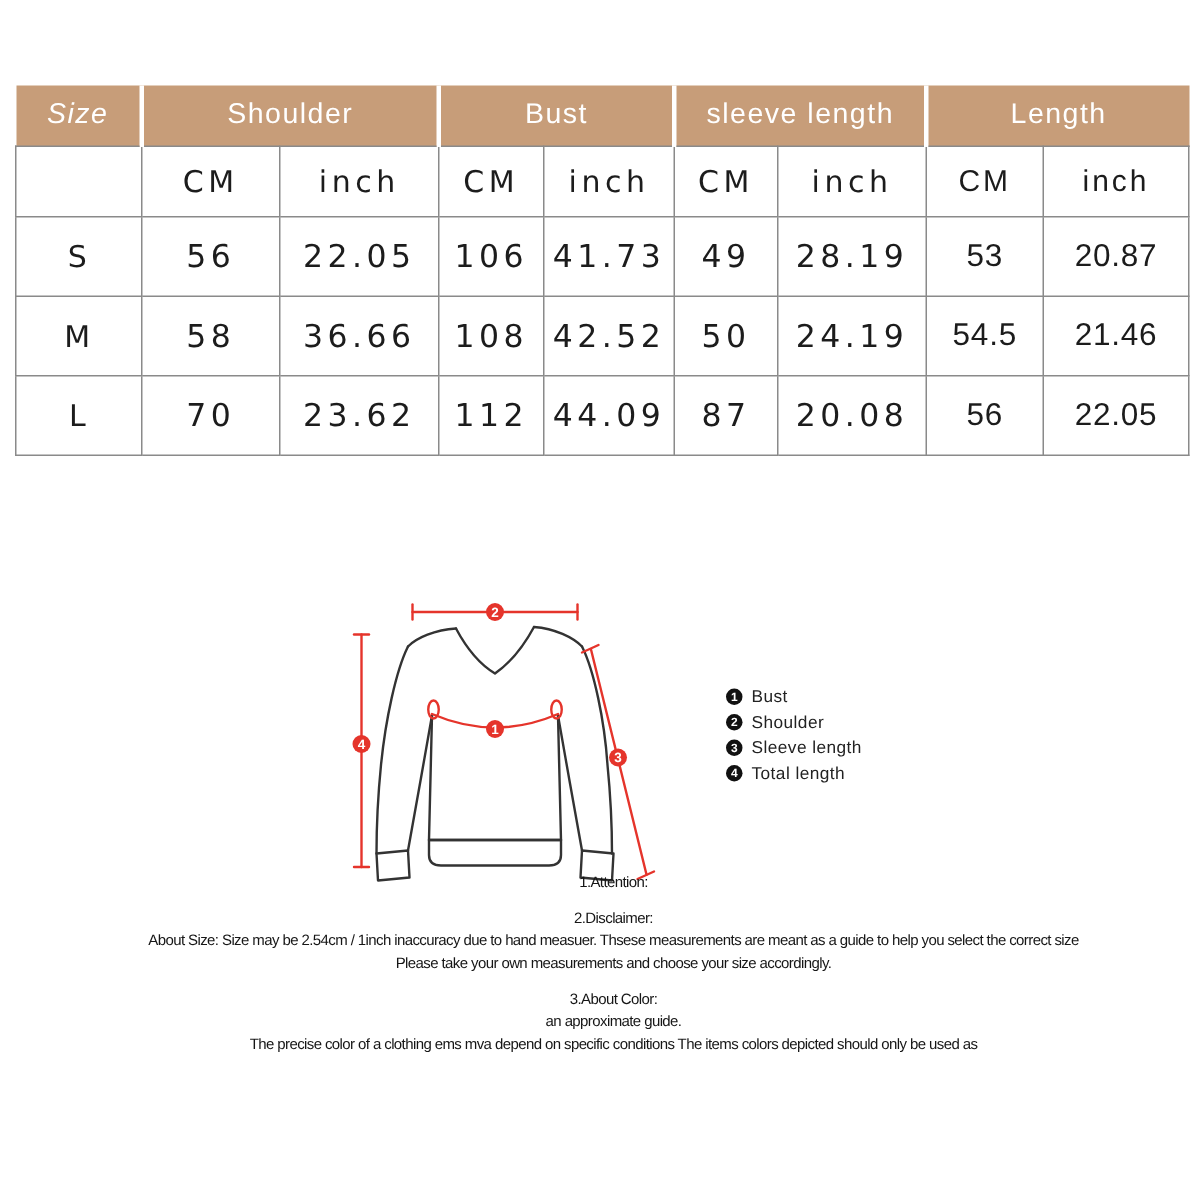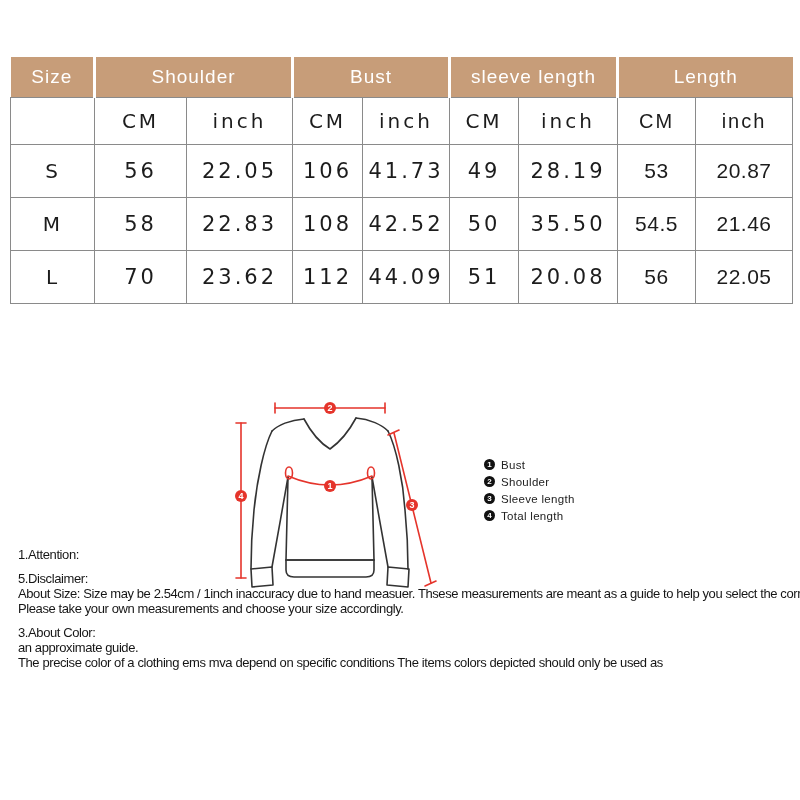--- a/index.html
+++ b/index.html
@@ -8,21 +8,21 @@
     background:#ffffff;font-family:"Liberation Sans",sans-serif;color:#1f1f1f;
   }
   
   .size-table-wrap{position:absolute;left:10px;top:57px;width:782px;}
   table.size-table{border-collapse:collapse;table-layout:fixed;width:782px;}
   table.size-table th{
     background:#c79d79;color:#ffffff;font-weight:normal;font-size:19px;
     letter-spacing:1px;border:none;border-left:3px solid #ffffff;border-right:3px solid #ffffff;
     height:38px;text-align:center;vertical-align:middle;
   }
-  table.size-table th:first-child{border-left:none;}
+  table.size-table th:first-child{border-left:none;font-style:italic;}
   table.size-table th:last-child{border-right:none;}
   table.size-table td{
     border:1px solid #8a8a8a;text-align:center;vertical-align:middle;
     font-family:"DejaVu Sans",sans-serif;color:#1c1c1c;background:#ffffff;
   }
   tr.unit-row td{height:44px;font-size:20px;letter-spacing:3px;}
   tr.data-row td{height:50px;font-size:21px;letter-spacing:3px;}
   tr.data-row td.size-cell{font-size:20px;letter-spacing:2px;}
   tr.data-row td.tight, tr.unit-row td.tight{
     font-family:"Liberation Sans",sans-serif;letter-spacing:0.5px;font-size:21px;
@@ -32,22 +32,22 @@
   .diagram-svg{position:absolute;left:200px;top:395px;}
   .legend{position:absolute;left:484px;top:456px;}
   .legend-row{display:flex;align-items:center;height:17px;}
   .legend-num{
     width:11px;height:11px;border-radius:50%;background:#111111;color:#ffffff;
     font-size:8px;font-weight:bold;display:inline-flex;align-items:center;justify-content:center;
     margin-right:6px;flex:0 0 auto;
   }
   .legend-label{font-size:11.5px;color:#222222;letter-spacing:0.3px;}
   
-  .notes{position:absolute;left:18px;top:547px;width:782px;
-    font-size:13px;line-height:15px;letter-spacing:-0.4px;color:#161616;white-space:nowrap;}
+  .notes{position:absolute;left:18px;top:581px;width:782px;
+    font-size:10px;line-height:15px;letter-spacing:-0.4px;color:#161616;white-space:nowrap;text-align:center;}
   .notes .para-gap{margin-top:9px;}
 </style>
 </head>
 <body>
 
 <div class="size-table-wrap">
   <table class="size-table">
     <colgroup>
       <col style="width:84px">
         <col style="width:92px">
@@ -85,35 +85,35 @@
       <td>106</td>
       <td>41.73</td>
       <td>49</td>
       <td>28.19</td>
       <td class="tight">53</td>
       <td class="tight">20.87</td>
     </tr>
     <tr class="data-row">
       <td class="size-cell">M</td>
       <td>58</td>
-      <td>22.83</td>
+      <td>36.66</td>
       <td>108</td>
       <td>42.52</td>
       <td>50</td>
-      <td>35.50</td>
+      <td>24.19</td>
       <td class="tight">54.5</td>
       <td class="tight">21.46</td>
     </tr>
     <tr class="data-row">
       <td class="size-cell">L</td>
       <td>70</td>
       <td>23.62</td>
       <td>112</td>
       <td>44.09</td>
-      <td>51</td>
+      <td>87</td>
       <td>20.08</td>
       <td class="tight">56</td>
       <td class="tight">22.05</td>
     </tr>
   </tbody>
     </table>
 </div>
 
 <svg class="diagram-svg" width="280" height="205" viewBox="200 395 280 205">
 
@@ -182,19 +182,19 @@
     <span class="legend-label">Sleeve length</span>
   </div>
   <div class="legend-row">
     <span class="legend-num">4</span>
     <span class="legend-label">Total length</span>
   </div>
 </div>
 
 <div class="notes">
   <div>1.Attention:</div>
-  <div class="para-gap">5.Disclaimer:</div>
+  <div class="para-gap">2.Disclaimer:</div>
   <div>About Size: Size may be 2.54cm / 1inch inaccuracy due to hand measuer. Thsese measurements are meant as a guide to help you select the correct size</div>
   <div>Please take your own measurements and choose your size accordingly.</div>
   <div class="para-gap">3.About Color:</div>
   <div>an approximate guide.</div>
   <div>The precise color of a clothing ems mva depend on specific conditions The items colors depicted should only be used as</div>
 </div>
 
 </body></html>

